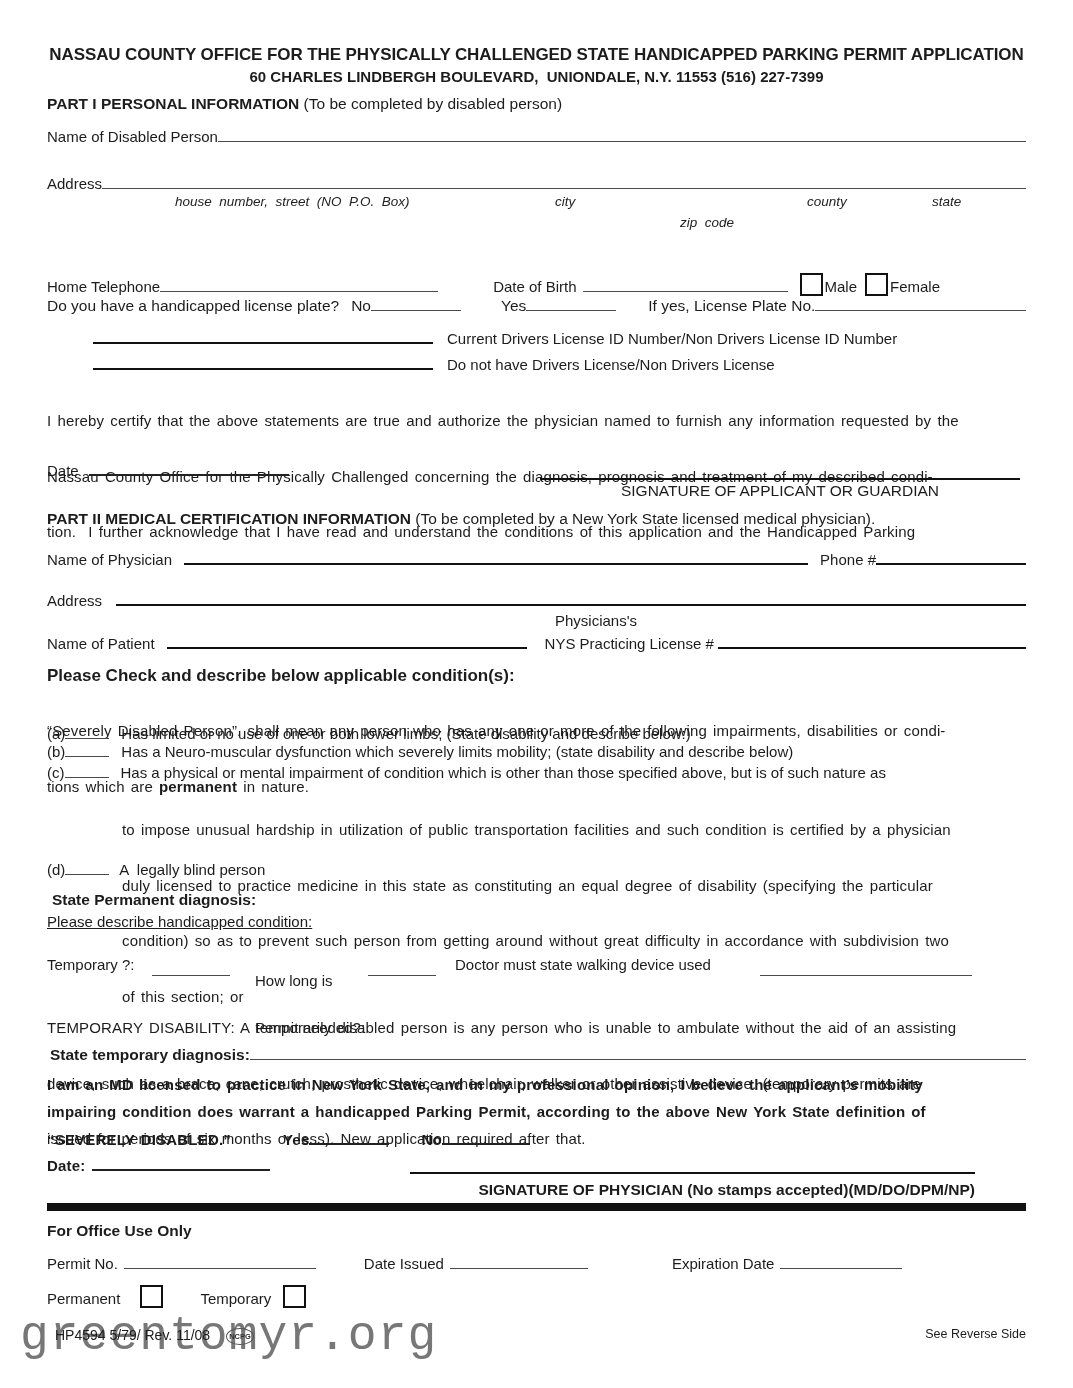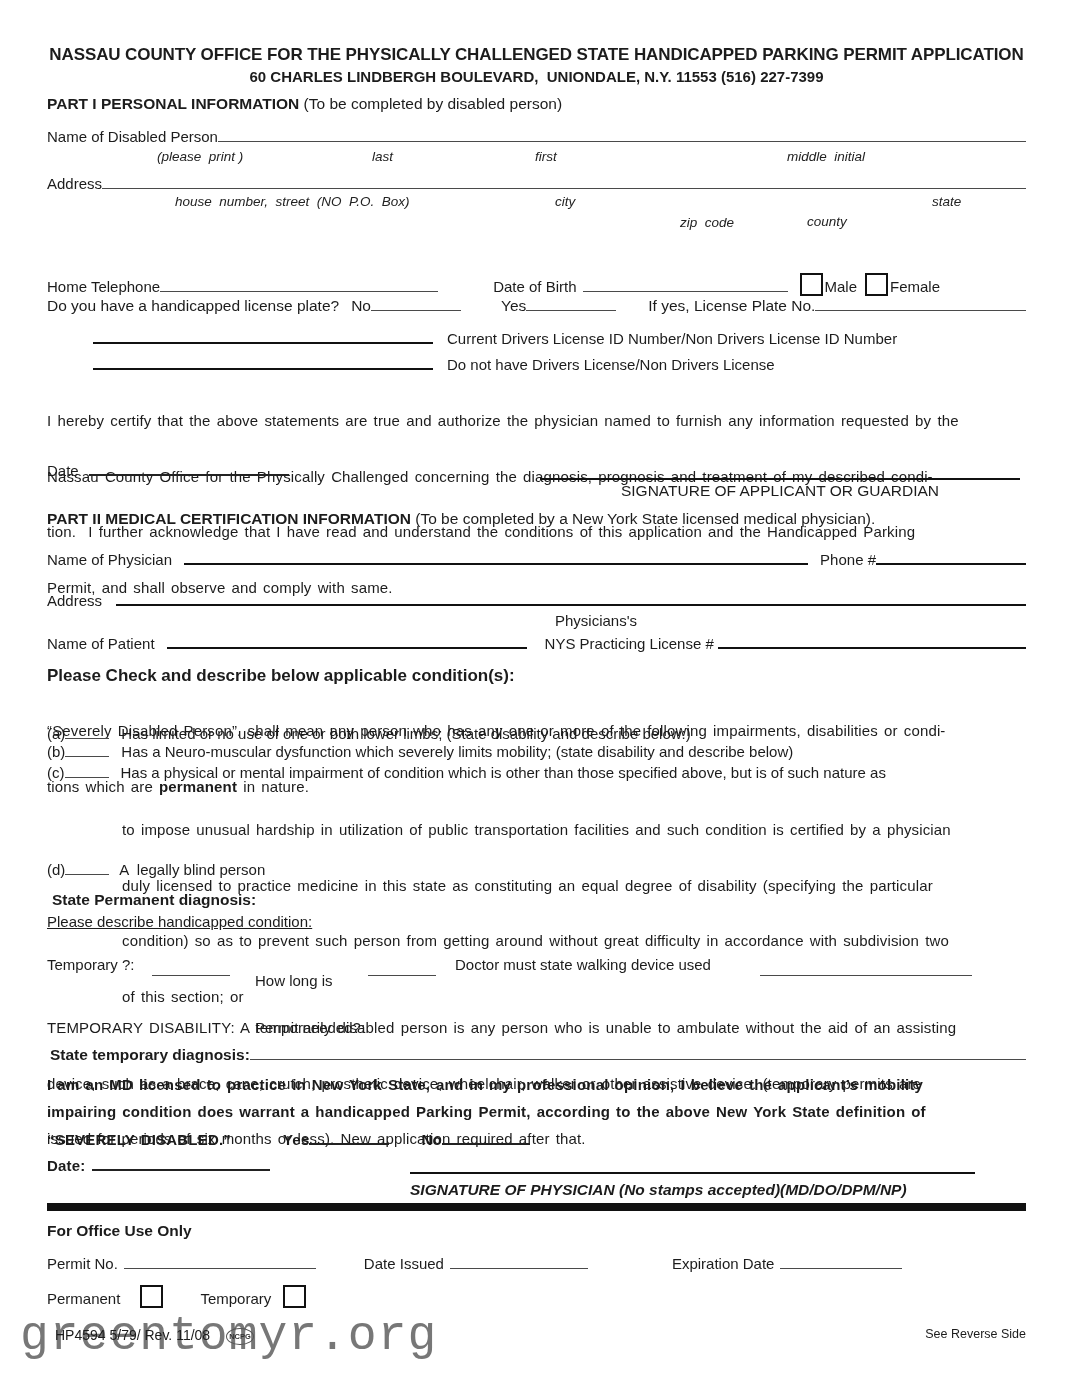--- a/index.html
+++ b/index.html
@@ -42,36 +42,30 @@
   <div class="row center b" style="top:68px;">60 CHARLES LINDBERGH BOULEVARD,  UNIONDALE, N.Y. 11553 (516) 227-7399</div>
 
   <div class="row" style="top:95px; font-size:15.5px;">
     <span class="b">PART I PERSONAL INFORMATION</span><span> (To be completed by disabled person)</span>
   </div>
 
   <div class="row" style="top:128px;">
     <span>Name of Disabled Person</span>
     <span class="blank fill"></span>
   </div>
-  <div class="abs" style="top:149px; left:47px; right:47px; height:18px;">
-    <span class="hint abs" style="left:110px; top:0;">(please  print )</span>
-    <span class="hint abs" style="left:325px; top:0;">last</span>
-    <span class="hint abs" style="left:488px; top:0;">first</span>
-    <span class="hint abs" style="left:740px; top:0;">middle  initial</span>
-  </div>
 
   <div class="row" style="top:175px;">
     <span>Address</span>
     <span class="blank fill"></span>
   </div>
   <div class="abs" style="top:194px; left:47px; right:47px; height:18px;">
     <span class="hint abs" style="left:128px; top:0;">house  number,  street  (NO  P.O.  Box)</span>
     <span class="hint abs" style="left:508px; top:0;">city</span>
     <span class="hint abs" style="left:633px; top:0;margin-top:21px;">zip  code</span>
-    <span class="hint abs" style="left:760px; top:0;margin-top:20px;">county</span>
+    <span class="hint abs" style="left:760px; top:0;">county</span>
     <span class="hint abs" style="left:885px; top:0;">state</span>
   </div>
 
   <div class="row" style="top:242px;">
     <span>Home Telephone</span>
     <span class="blank" style="width:278px;"></span>
     <span style="margin-left:55px;margin-top:36px;">Date of Birth</span>
     <span class="blank" style="width:205px; margin-left:6px;"></span>
     <span class="cb" style="margin-left:12px;"></span>
     <span style="margin-left:2px;">Male</span>
@@ -95,21 +89,20 @@
   </div>
   <div class="row" style="top:355px;">
     <span class="blank thick" style="width:340px; margin-left:46px;"></span>
     <span style="margin-left:14px;">Do not have Drivers License/Non Drivers License</span>
   </div>
 
   <div class="abs para" style="top:376px; left:47px; right:47px;">
     <div>I hereby certify that the above statements are true and authorize the physician named to furnish any information requested by the</div>
     <div>Nassau County Office for the Physically Challenged concerning the diagnosis, prognosis and treatment of my described condi-</div>
     <div>tion.  I further acknowledge that I have read and understand the conditions of this application and the Handicapped Parking</div>
-    <div>Permit, and shall observe and comply with same.</div>
   </div>
 
   <div class="row" style="top:461px;">
     <span>Date</span>
     <span class="blank mid" style="width:200px; margin-left:10px;"></span>
   </div>
   <div class="sigline" style="top:478px; left:540px; width:480px;"></div>
   <div class="abs" style="top:482px; left:540px; width:480px; text-align:center; font-size:15.5px;">SIGNATURE OF APPLICANT OR GUARDIAN</div>
 
   <div class="row" style="top:510px; font-size:15.5px;">
@@ -200,21 +193,21 @@
     <span class="mdline" style="margin-left:52px;">Yes</span>
     <span class="blank mid" style="width:80px;"></span>
     <span class="mdline" style="margin-left:32px;">No</span>
     <span class="blank mid" style="width:88px;"></span>
   </div>
   <div class="row" style="top:1156px;">
     <span class="mdline">Date:</span>
     <span class="blank mid" style="width:178px; margin-left:6px;"></span>
   </div>
   <div class="sigline" style="top:1172px; left:410px; width:565px;"></div>
-  <div class="abs b" style="top:1181px; left:410px; width:565px; text-align:left; font-size:15.5px;font-style:italic;">SIGNATURE OF PHYSICIAN (No stamps accepted)(MD/DO/DPM/NP)</div>
+  <div class="abs b" style="top:1181px; left:410px; width:565px; text-align:right; font-size:15.5px;">SIGNATURE OF PHYSICIAN (No stamps accepted)(MD/DO/DPM/NP)</div>
 
   <div class="bar" style="top:1203px;"></div>
 
   <div class="row b" style="top:1222px; font-size:15.5px;">For Office Use Only</div>
   <div class="row" style="top:1255px;">
     <span>Permit No.</span>
     <span class="blank" style="width:192px; margin-left:6px;"></span>
     <span style="margin-left:48px;">Date Issued</span>
     <span class="blank" style="width:138px; margin-left:6px;"></span>
     <span style="margin-left:84px;">Expiration Date</span>

